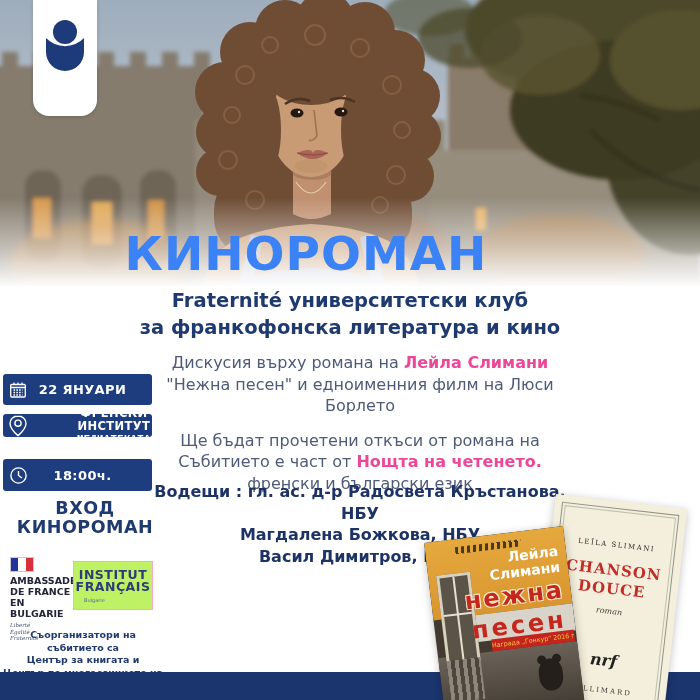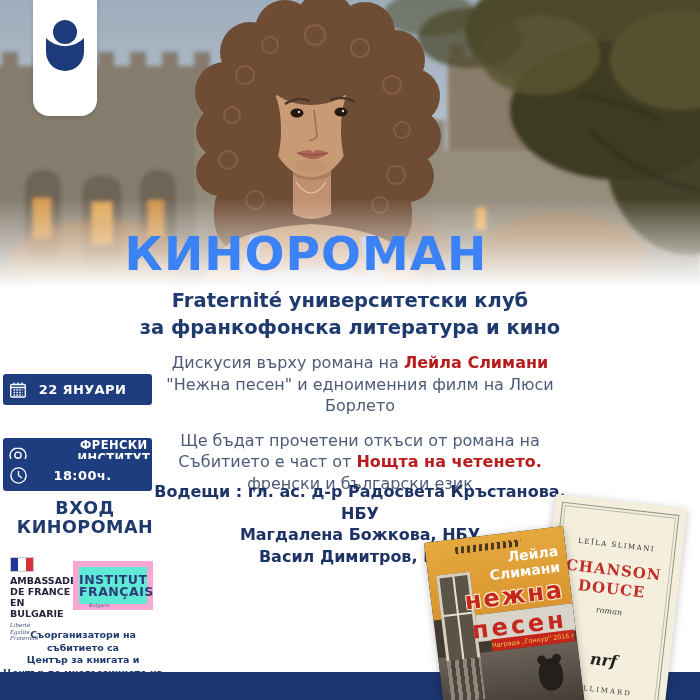--- a/index.html
+++ b/index.html
@@ -15,43 +15,43 @@
   .title{position:absolute;top:226px;left:0;width:612px;margin:0;text-align:center;z-index:4;
          font-size:47px;font-weight:bold;letter-spacing:1px;color:#3b82f6;}
   .subtitle{position:absolute;top:287px;left:0;width:700px;text-align:center;z-index:4;
             font-size:19.5px;font-weight:bold;color:#1f3a6e;line-height:27px;}
   
   .pill{position:absolute;left:3px;width:149px;background:#1e3d7f;border-radius:3px;color:#fff;
         display:flex;align-items:center;z-index:4;}
   .pill .ico{flex:0 0 30px;display:flex;align-items:center;justify-content:center;}
   .pill .ptxt{flex:1;text-align:center;font-weight:bold;letter-spacing:.4px;padding-right:20px;}
   .pill-date{top:374px;height:31px;font-size:13px;}
-  .pill-venue{top:438px;height:39px;gap:44px;}
+  .pill-venue{top:414px;height:23px;gap:44px;}
   .pill-venue .v1{font-size:11.5px;line-height:13px;}
   .pill-venue .v2{font-size:10.5px;line-height:12px;font-family:Liberation Mono, monospace;}
   .pill-time{top:459px;height:32px;font-size:13px;}
   .admission{position:absolute;top:499px;left:0;width:154px;text-align:center;z-index:4;
              font-size:17.5px;font-weight:bold;color:#1f3a6e;line-height:19px;letter-spacing:.5px;padding-left:8px;}
   
   .copy{position:absolute;top:352px;left:150px;width:420px;text-align:center;z-index:4;
         font-size:16px;color:#4e5b77;line-height:21.5px;}
   .copy .para2{margin-top:13px;}
-  .copy b{color:#b91c1c;}
+  .copy b{color:#ec4899;}
   .hosts{position:absolute;top:481px;left:150px;width:420px;text-align:center;z-index:4;
          font-size:16px;font-weight:bold;color:#1d3366;line-height:21.5px;}
   
   .embassy{position:absolute;top:557px;left:10px;width:62px;z-index:4;}
   .flag{width:22px;height:13px;display:flex;border:.5px solid #c9c9c9;}
   .flag i{flex:1;display:block;}
   .flag .fb{background:#26339b;} .flag .fw{background:#ffffff;} .flag .fr{background:#d6303c;}
   .emb-name{margin-top:3px;font-size:9.5px;font-weight:bold;color:#23233a;line-height:11px;}
   .emb-motto{margin-top:3px;font-size:5.5px;font-style:italic;color:#44507a;line-height:6.5px;
              font-family:"DejaVu Serif","Liberation Serif",serif;}
-  .institut{position:absolute;top:561px;left:73px;width:80px;height:49px;border:6px solid #f9a8d4;
-            background:#5eead4;z-index:4;box-sizing:border-box;}
+  .institut{position:absolute;top:561px;left:73px;width:80px;height:49px;border:1px solid #f9a8d4;
+            background:#bef264;z-index:4;box-sizing:border-box;}
   .in-name{margin-top:7px;text-align:center;font-size:12.5px;line-height:12px;font-weight:bold;
            color:#2b3c78;letter-spacing:.5px;}
   .in-sub{font-size:5px;color:#5b6b9e;margin:4px 0 0 10px;}
   .organizers{position:absolute;top:629px;left:2px;width:162px;text-align:center;z-index:4;
               font-size:9.5px;font-weight:bold;color:#1f3a6e;line-height:12.5px;}
   
   .footer-bar{position:absolute;top:672px;left:0;width:700px;height:28px;background:#1b356e;z-index:4;}
   
   .book{position:absolute;box-shadow:0 2px 8px rgba(0,0,0,.25);}
   .book-fr{top:494px;left:556px;width:132px;height:215px;background:#f4eedc;transform:rotate(6.5deg);

